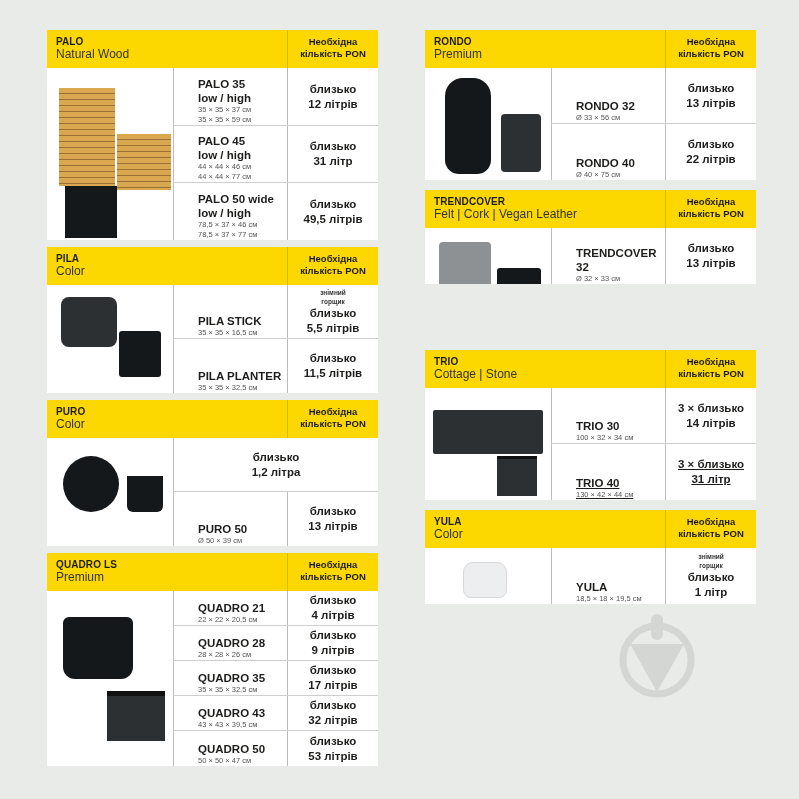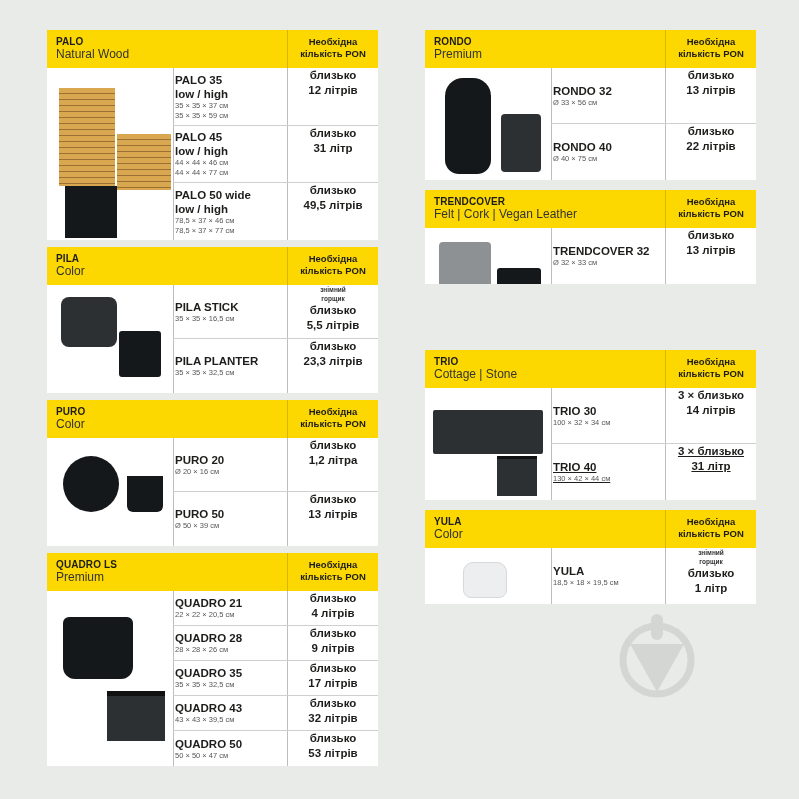--- a/index.html
+++ b/index.html
@@ -59,33 +59,34 @@
     flex-direction: column;
   }
   .row {
     display: flex;
     border-bottom: 1px solid #cfcfcf;
   }
   .row:last-child { border-bottom: none; }
   .name-cell {
     flex: 0 0 114px;
     border-left: 1px solid #bdbdbd;
-    padding: 0 0 0 1px;
+    padding: 0 0 0 24px;
     display: flex;
     flex-direction: column;
-    justify-content: center;
+    justify-content: flex-end;
   }
   .pname { font-weight: bold; font-size: 11.5px; line-height: 14px; }
   .dim { font-size: 7.5px; line-height: 10px; color: #555; }
   .vol-cell {
     flex: 1;
     border-left: 1px solid #bdbdbd;
     text-align: center;
     display: flex;
     flex-direction: column;
+    justify-content: center;
     font-weight: bold;
     font-size: 11.5px;
     line-height: 15px;
   }
   .vol-note { font-size: 6.5px; line-height: 9px; font-weight: bold; color: #333; }
 
   
   .shape { position: absolute; }
   .dark { background: #2d3033; }
   .black { background: #15181a; }
@@ -178,21 +179,21 @@
           <div>5,5 літрів</div>
         </div>
       </div>
       <div class="row" style="height:54px;">
         <div class="name-cell">
           <div class="pname">PILA PLANTER</div>
           <div class="dim">35 × 35 × 32,5 см</div>
         </div>
         <div class="vol-cell">
           <div>близько</div>
-          <div>23,3 літрів</div>
+          <div>11,5 літрів</div>
         </div>
       </div>
     </div>
   </div>
 </div>
 
 <div class="card" style="left:47px; top:400px;">
   <div class="card-head">
     <div class="head-left">
       <div class="head-title">PURO</div>
@@ -200,24 +201,20 @@
     </div>
     <div class="head-right">Необхідна кількість PON</div>
   </div>
   <div class="card-body">
     <div class="img-cell">
       <div class="shape black" style="left:16px; top:18px; width:56px; height:56px; border-radius:50%;"></div>
       <div class="shape black" style="left:80px; top:38px; width:36px; height:36px; border-radius:0 0 6px 6px;"></div>
     </div>
     <div class="rows">
       <div class="row" style="height:54px;">
-        <div class="name-cell">
-          <div class="pname">PURO 20</div>
-          <div class="dim">Ø 20 × 16 см</div>
-        </div>
         <div class="vol-cell">
           <div>близько</div>
           <div>1,2 літра</div>
         </div>
       </div>
       <div class="row" style="height:54px;">
         <div class="name-cell">
           <div class="pname">PURO 50</div>
           <div class="dim">Ø 50 × 39 см</div>
         </div>

